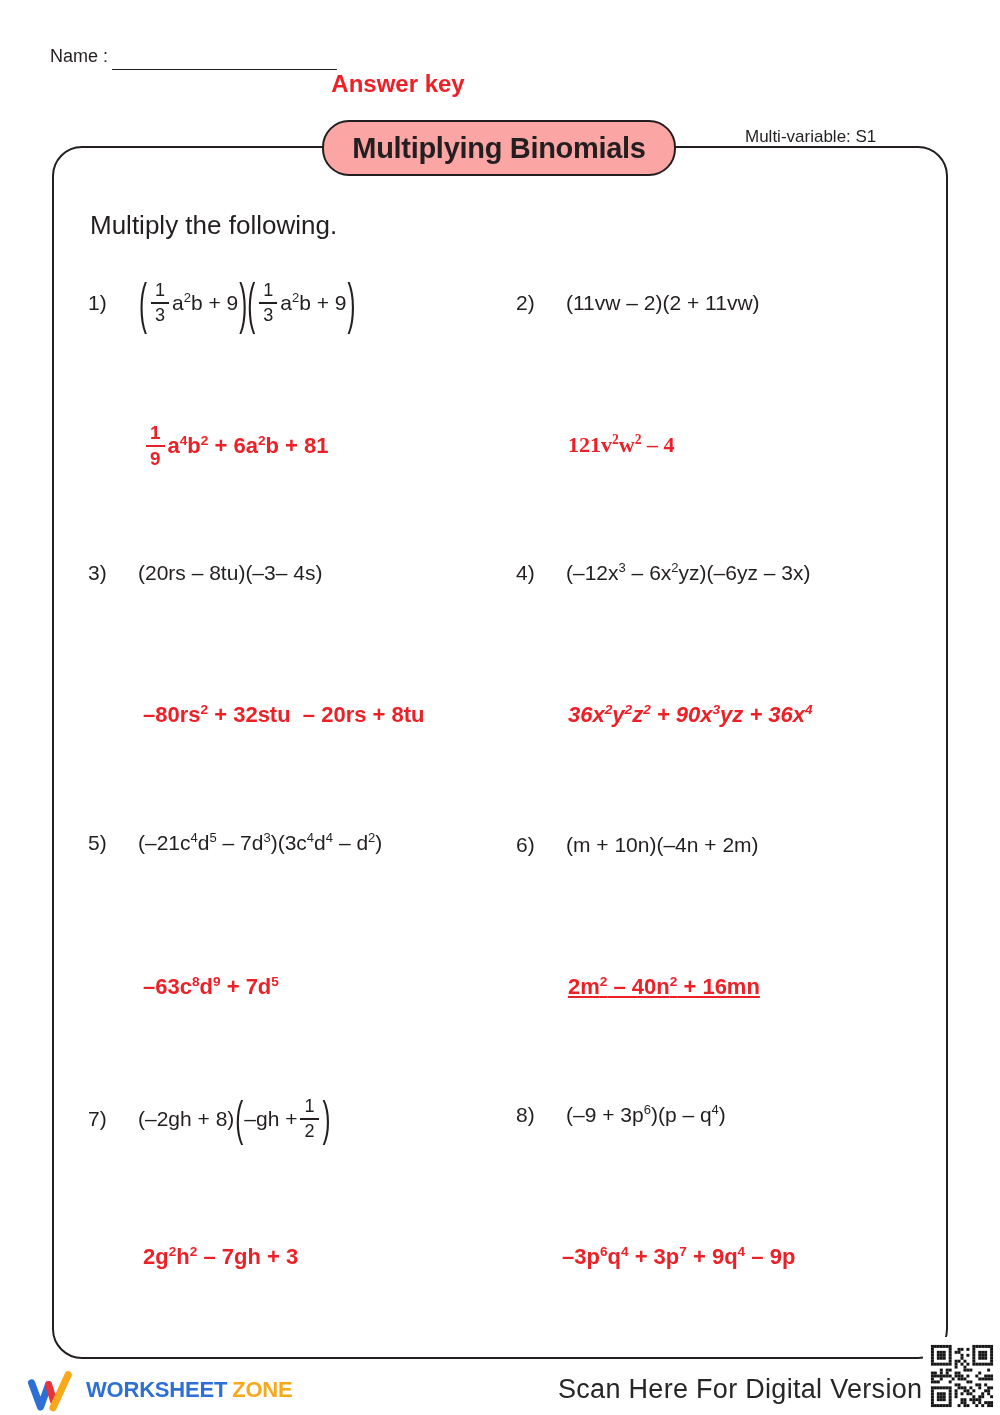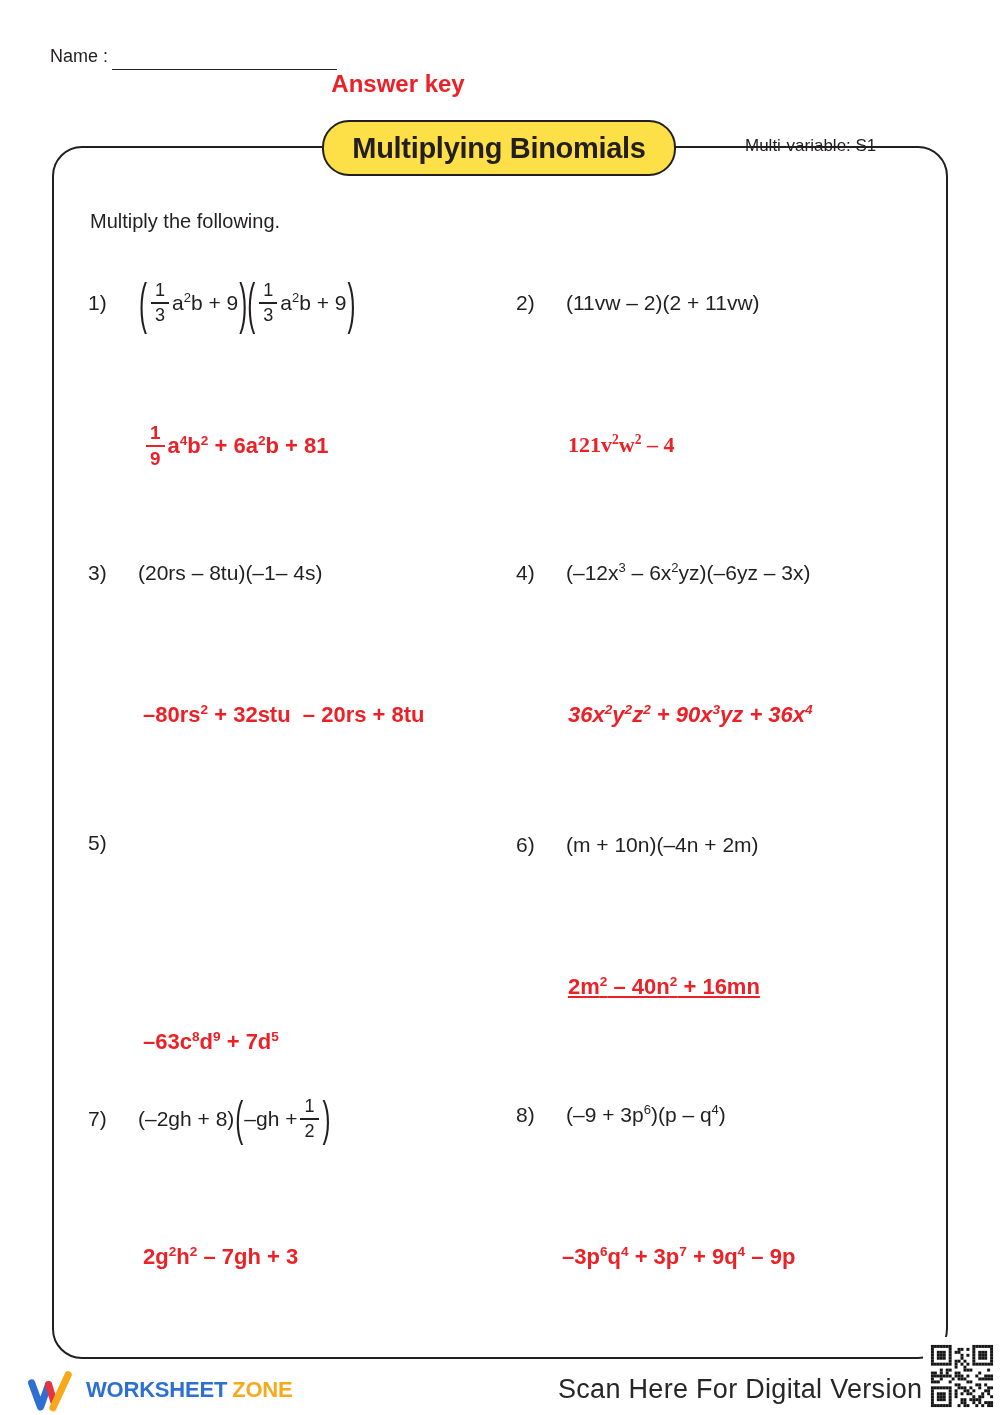--- a/index.html
+++ b/index.html
@@ -15,26 +15,26 @@
     font-family:"Liberation Sans",sans-serif;color:var(--ink,#231f20);
     overflow:hidden;
   }
   
   .name-label{position:absolute;left:50px;top:46px;font-size:18px;}
   .name-line{position:absolute;left:112px;top:69px;width:225px;border-bottom:1.6px solid var(--ink);}
   .answer-key{position:absolute;left:0;top:70px;width:796px;text-align:center;font-size:24px;font-weight:700;color:var(--answer-red);}
   .main-box{position:absolute;left:52px;top:146px;width:892px;height:1209px;border:2.5px solid var(--ink);border-radius:30px;background:#fff;}
   .title-pill{
     position:absolute;left:322px;top:120px;width:350px;height:52px;z-index:2;
-    background:#fde047;border:2.6px solid var(--ink);border-radius:27px;
+    background:#fca5a5;border:2.6px solid var(--ink);border-radius:27px;
     display:flex;align-items:center;justify-content:center;
     font-size:29px;font-weight:700;letter-spacing:-0.3px;
   }
-  .subtitle{position:absolute;left:745px;top:136px;font-size:17px;z-index:2;}
-  .instruction{position:absolute;left:90px;top:210px;font-size:20px;}
+  .subtitle{position:absolute;left:745px;top:127px;font-size:17px;z-index:2;}
+  .instruction{position:absolute;left:90px;top:210px;font-size:26px;}
 
   
   .prob{position:absolute;display:flex;align-items:baseline;font-size:21px;line-height:30px;color:var(--ink);}
   .prob.tall{align-items:center;}
   .pnum{width:50px;flex-shrink:0;}
   .pexpr{display:inline-flex;align-items:center;}
   .math{white-space:pre;}
   sup{font-size:0.62em;line-height:0;vertical-align:super;}
   .frac{display:inline-flex;flex-direction:column;align-items:center;font-size:0.86em;line-height:1.05;margin:0 3px;}
   .frac .fnum{border-bottom:2px solid currentColor;padding:0 4px 2px;}
@@ -98,46 +98,47 @@
       </span>
     <span class="math">a<sup>4</sup>b<sup>2</sup> + 6a<sup>2</sup>b + 81</span>
   </div>
 
   <div class="ans" style="left:568px;top:430px;font-family:Liberation Serif, serif;">
     <span class="math">121v<sup>2</sup>w<sup>2</sup> – 4</span>
   </div>
 
   <div class="prob" style="left:88px;top:558px;">
     <span class="pnum">3)</span>
-    <span class="math">(20rs – 8tu)(–1– 4s)</span>
+    <span class="math">(20rs – 8tu)(–3– 4s)</span>
   </div>
 
   <div class="prob" style="left:516px;top:558px;">
     <span class="pnum">4)</span>
     <span class="math">(–12x<sup>3</sup> – 6x<sup>2</sup>yz)(–6yz – 3x)</span>
   </div>
 
   <div class="ans" style="left:143px;top:700px;">
     <span class="math">–80rs<sup>2</sup> + 32stu  – 20rs + 8tu</span>
   </div>
 
   <div class="ans" style="left:568px;top:700px;font-style:italic;">
     <span class="math">36x<sup>2</sup>y<sup>2</sup>z<sup>2</sup> + 90x<sup>3</sup>yz + 36x<sup>4</sup></span>
   </div>
 
   <div class="prob" style="left:88px;top:828px;">
     <span class="pnum">5)</span>
+    <span class="math">(–21c<sup>4</sup>d<sup>5</sup> – 7d<sup>3</sup>)(3c<sup>4</sup>d<sup>4</sup> – d<sup>2</sup>)</span>
   </div>
 
   <div class="prob" style="left:516px;top:830px;">
     <span class="pnum">6)</span>
     <span class="math">(m + 10n)(–4n + 2m)</span>
   </div>
 
-  <div class="ans" style="left:143px;top:1027px;">
+  <div class="ans" style="left:143px;top:972px;">
     <span class="math">–63c<sup>8</sup>d<sup>9</sup> + 7d<sup>5</sup></span>
   </div>
 
   <div class="ans" style="left:568px;top:972px;text-decoration:underline;">
     <span class="math">2m<sup>2</sup> – 40n<sup>2</sup> + 16mn</span>
   </div>
 
   <div class="prob tall" style="left:88px;top:1086px;height:66px;">
     <span class="pnum">7)</span>
     <span class="pexpr">

